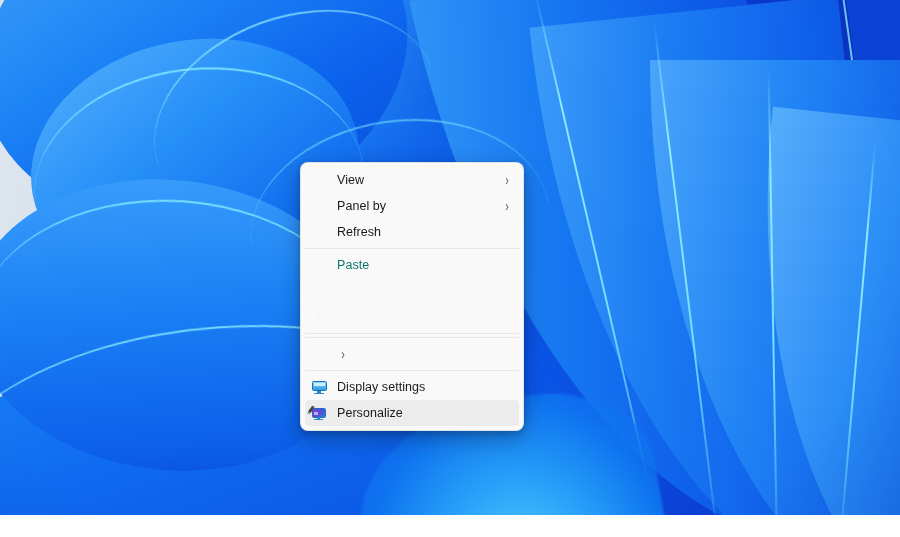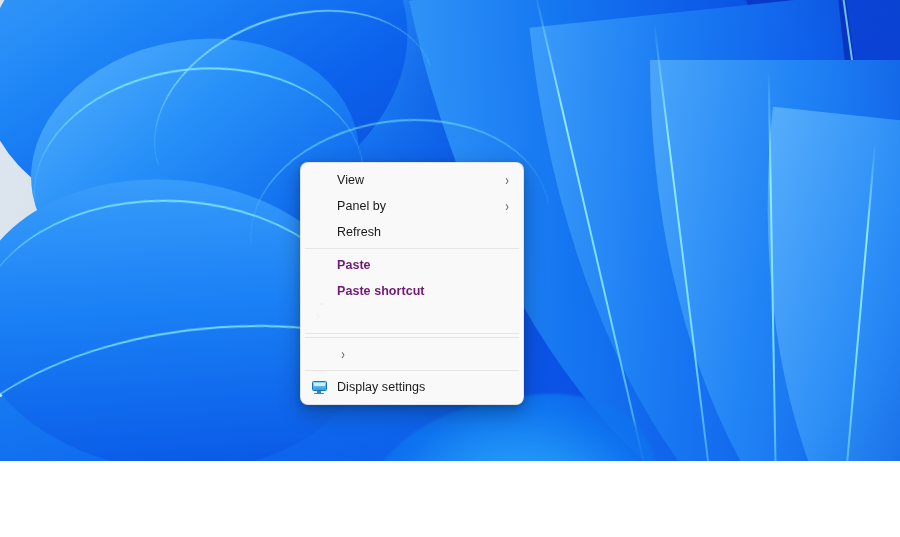--- a/index.html
+++ b/index.html
@@ -4,21 +4,21 @@
 <style>
   html, body {
     margin: 0; padding: 0;
     width: 900px; height: 537px;
     overflow: hidden;
     font-family: "Liberation Sans", sans-serif;
   }
 
   #screen {
     position: relative;
-    width: 900px; height: 461px;
+    width: 900px; height: 515px;
     overflow: hidden;
     background: #0a5fe0;
   }
 
   
   .wp { position: absolute; top: 0; left: 0; width: 900px; height: 537px; }
 
   .wp-base {
     background:
       radial-gradient(ellipse 700px 520px at 95% 20%, #0b41d6 0%, #0a49de 40%, rgba(10,73,222,0) 72%),
@@ -183,21 +183,21 @@
     display: flex;
     align-items: center;
     height: 26px;
     margin: 0 4px;
     padding: 0 6px 0 6px;
     border-radius: 4px;
     cursor: default;
     white-space: nowrap;
   }
   .menu-item.hovered { background: #ececec; }
-  .menu-item.disabled .mi-label { color: #701a75; font-weight: bold; }
+  .menu-item.disabled .mi-label { color: #0f766e; }
 
   .mi-icon {
     width: 16px; height: 16px;
     margin-right: 10px;
     flex: 0 0 16px;
     position: relative;
   }
   .mi-icon.empty { background: none; }
 
   .mi-label {
@@ -409,21 +409,20 @@
 
     <div class="separator"></div>
 
     <div class="menu-item disabled">
       <span class="mi-icon empty"></span>
       <span class="mi-label">Paste</span>
     </div>
 
     <div class="menu-item disabled">
       <span class="mi-icon empty"></span>
-      <span class="mi-label">Paste shortcut</span>
     </div>
 
     <div class="menu-item">
       <span class="mi-icon">
         <span class="ic-terminal"></span>
       </span>
     </div>
 
     <div class="separator"></div>
 
@@ -441,15 +440,26 @@
       <span class="mi-icon">
         <span class="ic-display">
           <span class="scr"></span>
           <span class="stand"></span>
           <span class="base"></span>
         </span>
       </span>
       <span class="mi-label">Display settings</span>
     </div>
 
+    <div class="menu-item hovered">
+      <span class="mi-icon">
+        <span class="ic-personalize">
+          <span class="scr"></span>
+          <span class="brush"></span>
+          <span class="stand"></span>
+          <span class="base"></span>
+        </span>
+      </span>
+      <span class="mi-label">Personalize</span>
+    </div>
 
   </div>
 </div>
 
 </body></html>

